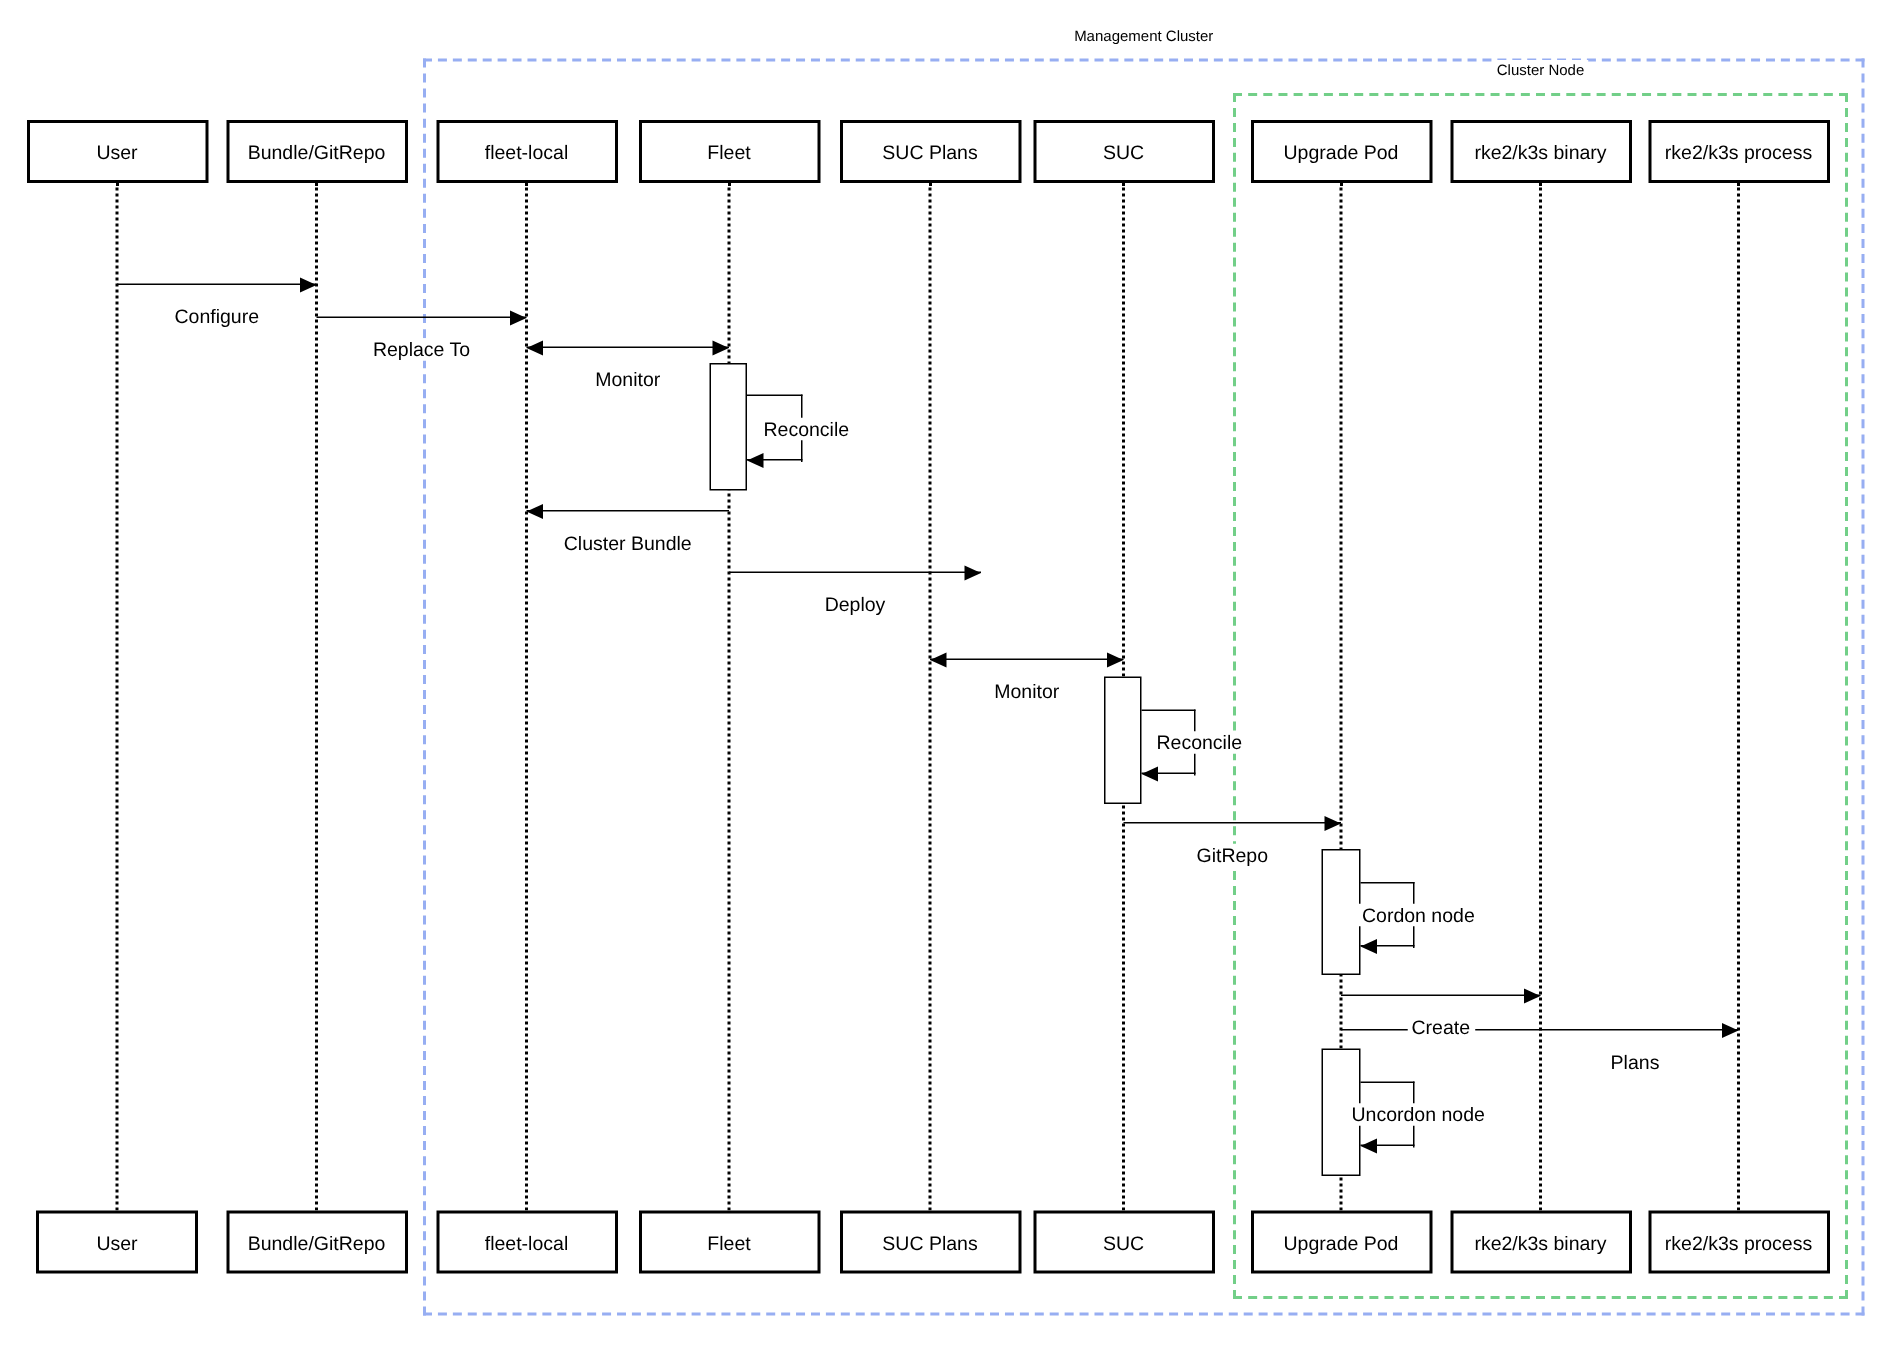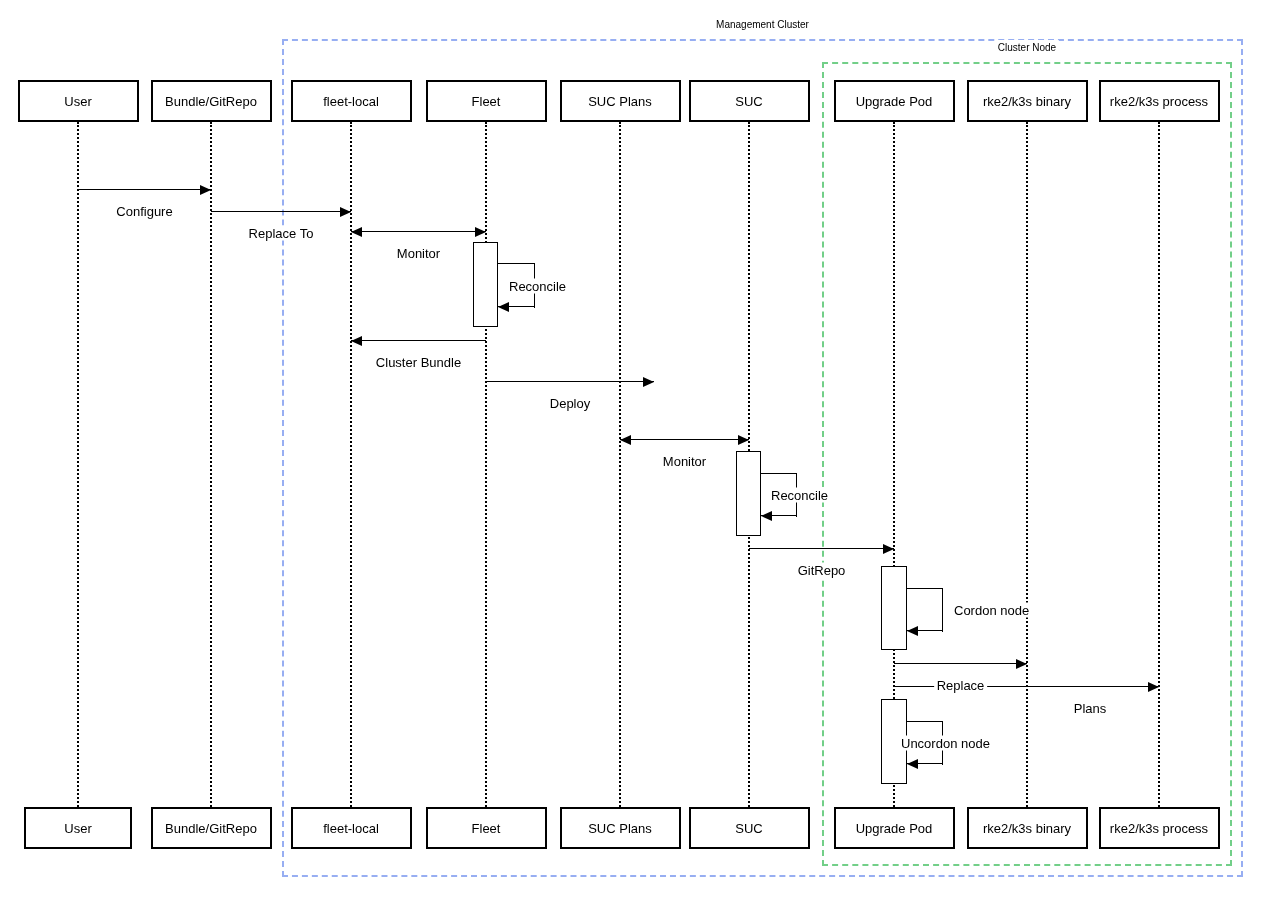--- a/index.html
+++ b/index.html
@@ -159,37 +159,37 @@
     <div class="msg-label" style="left: 570px; top: 382px;">Deploy</div>
     <div class="hline" style="left: 620px; top: 439px; width: 129px;"></div>
     <div class="ah right" style="left: 738px; top: 435px;"></div>
     <div class="ah left" style="left: 620px; top: 435px;"></div>
     <div class="msg-label" style="left: 684.5px; top: 440px;">Monitor</div>
     <div class="hline" style="left: 749px; top: 548px; width: 145px;"></div>
     <div class="ah right" style="left: 883px; top: 544px;"></div>
     <div class="msg-label" style="left: 821.5px; top: 549px;">GitRepo</div>
     <div class="hline" style="left: 894px; top: 663px; width: 133px;"></div>
     <div class="ah right" style="left: 1016px; top: 659px;"></div>
-    <div class="msg-label" style="left: 960.5px; top: 664px;">Replace</div>
+    <div class="msg-label" style="left: 960.5px; top: 664px;">Create</div>
     <div class="hline" style="left: 894px; top: 686px; width: 265px;"></div>
     <div class="ah right" style="left: 1148px; top: 682px;"></div>
     <div class="msg-label" style="left: 1090px; top: 687px;">Plans</div>
     <div class="hline" style="left: 498px; top: 263px; width: 37px;"></div>
     <div class="vline" style="left: 533.5px; top: 263px; height: 44.5px;"></div>
     <div class="hline" style="left: 498px; top: 306px; width: 37px;"></div>
     <div class="ah left" style="left: 498px; top: 302px;"></div>
     <div class="loop-label" style="left: 507px; top: 285.5px;">Reconcile</div>
     <div class="hline" style="left: 761px; top: 473px; width: 36px;"></div>
     <div class="vline" style="left: 795.5px; top: 473px; height: 43.5px;"></div>
     <div class="hline" style="left: 761px; top: 515px; width: 36px;"></div>
     <div class="ah left" style="left: 761px; top: 511px;"></div>
     <div class="loop-label" style="left: 769px; top: 495px;">Reconcile</div>
     <div class="hline" style="left: 907px; top: 588px; width: 36px;"></div>
     <div class="vline" style="left: 941.5px; top: 588px; height: 43.5px;"></div>
     <div class="hline" style="left: 907px; top: 630px; width: 36px;"></div>
     <div class="ah left" style="left: 907px; top: 626px;"></div>
-    <div class="loop-label" style="left: 952px; top: 610px;">Cordon node</div>
+    <div class="loop-label" style="left: 906px; top: 610px;">Cordon node</div>
     <div class="hline" style="left: 907px; top: 721px; width: 36px;"></div>
     <div class="vline" style="left: 941.5px; top: 721px; height: 43.5px;"></div>
     <div class="hline" style="left: 907px; top: 763px; width: 36px;"></div>
     <div class="ah left" style="left: 907px; top: 759px;"></div>
     <div class="loop-label" style="left: 899px; top: 743px;">Uncordon node</div>
   </div>
 
 </body></html>

